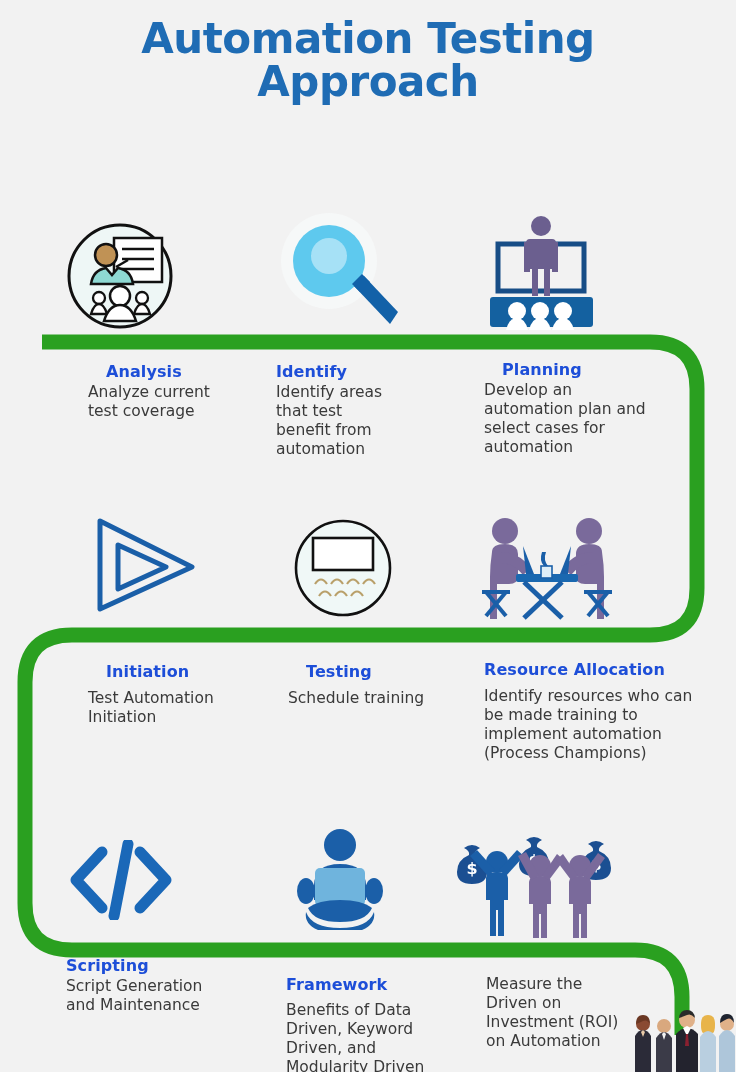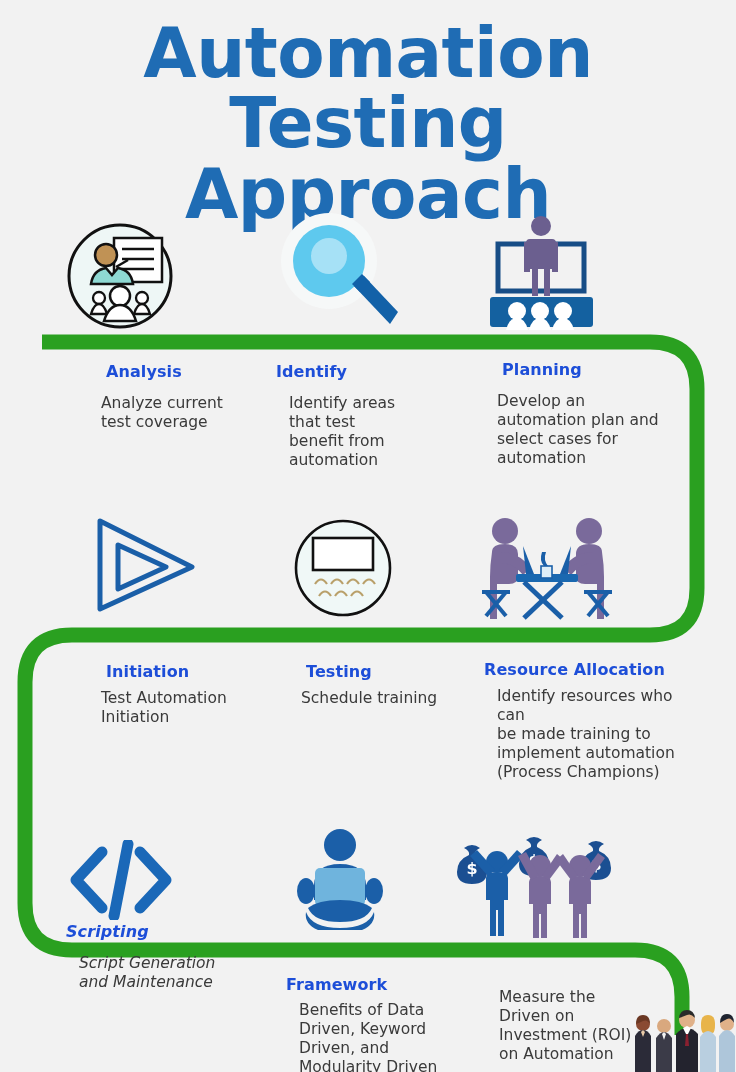--- a/index.html
+++ b/index.html
@@ -21,21 +21,21 @@
   
   .title {
     position: absolute;
     left: 0;
     top: 18px;
     width: 736px;
     text-align: center;
     color: #1f6cb4;
     font-family: "DejaVu Sans", sans-serif;
     font-weight: bold;
-    font-size: 69px;
+    font-size: 42px;
     line-height: 1.02;
     letter-spacing: -0.5px;
   }
   .title .l2 { display: block; }
 
   
   .green-path {
     position: absolute;
     left: 0;
     top: 0;
@@ -54,21 +54,21 @@
     font-size: 16px;
     color: #1d4ed8;
     margin: 0 0 2px 0;
     letter-spacing: 0.1px;
   }
   .step-desc {
     font-family: "DejaVu Sans", sans-serif;
     font-size: 15.5px;
     color: #3a3a3a;
     line-height: 1.22;
-    margin: 13px;
+    margin: 0;
     white-space: pre-line;
   }
   .indent { padding-left: 18px; }
 
   
   .people-photo {
     position: absolute;
     right: 0px;
     bottom: 0px;
     width: 106px;
@@ -290,21 +290,21 @@
 
       <g fill="#7a6a9b">
         <circle cx="128" cy="36" r="11"></circle>
         <path d="M117 52 q0-6 11-6 q11 0 11 6 l0 22 l-4 0 l0 34 l-6 0 l0 -24 l-2 0 l0 24 l-6 0 l0 -34 l-4 0 z"></path>
         <path d="M119 50 L104 30 l7 -6 l15 22 z"></path>
         <path d="M137 50 L153 28 l-7 -5 l-16 22 z"></path>
       </g>
     </svg>
   </div>
 
-  <div class="step txt" style="left:66px; top:922px; width:210px;font-style:italic;">
+  <div class="step txt" style="left:66px; top:956px; width:210px;">
     <div class="step-title">Scripting</div>
     <div class="step-desc">Script Generation
 and Maintenance</div>
   </div>
 
   <div class="step txt" style="left:286px; top:975px; width:190px;">
     <div class="step-title">Framework</div>
     <div class="step-desc" style="margin-top:7px;">Benefits of Data
 Driven, Keyword
 Driven, and

